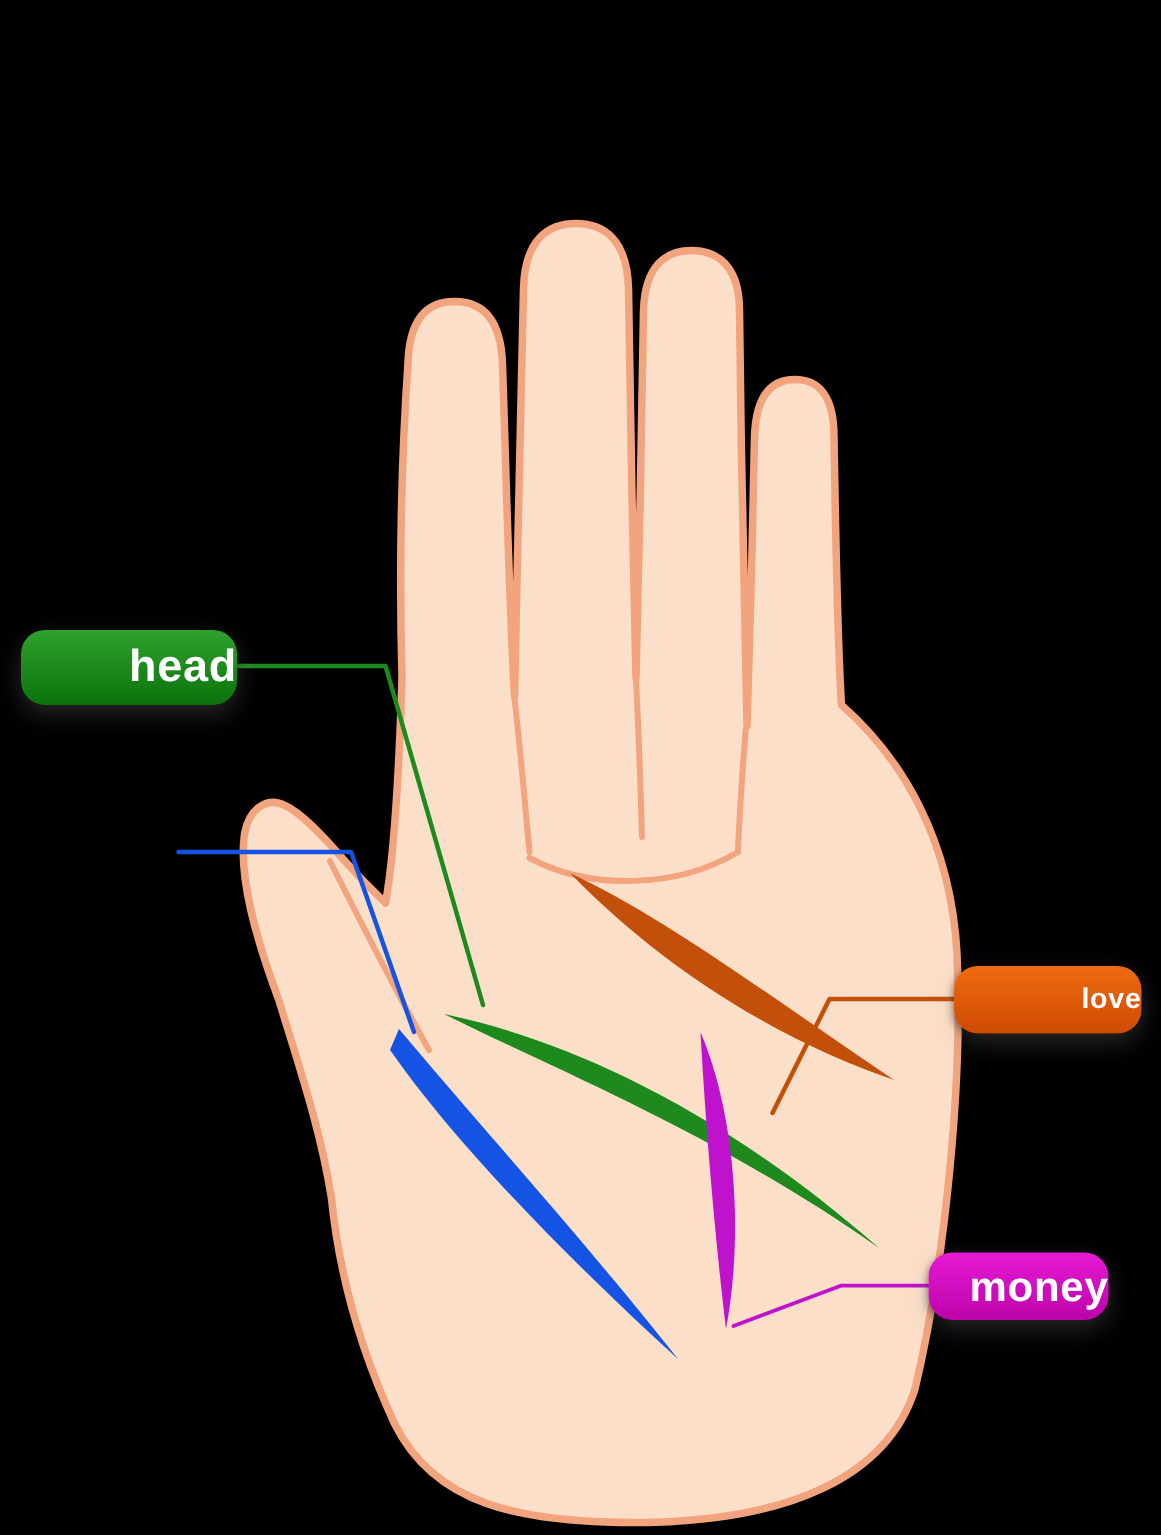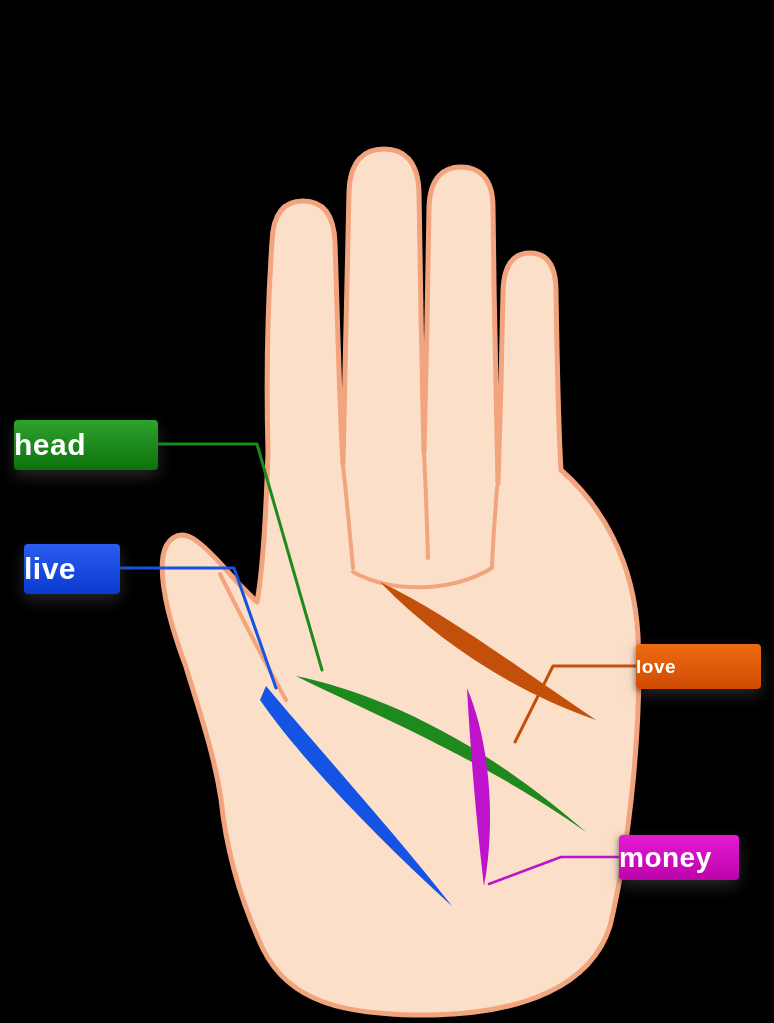--- a/index.html
+++ b/index.html
@@ -17,25 +17,25 @@
   }
   .stage svg {
     position: absolute;
     left: 0;
     top: 0;
   }
   .chip {
     position: absolute;
     display: flex;
     align-items: center;
-    justify-content: flex-start;
+    justify-content: flex-end;
     color: #ffffff;
     font-weight: 600;
     letter-spacing: 0.5px;
-    border-radius: 4px;
+    border-radius: 16px;
     box-shadow: 0 6px 16px rgba(140,140,140,0.28), 0 2px 6px rgba(0,0,0,0.6);
     user-select: none;
   }
   .chip-head {
     left: 14px; top: 420px; width: 144px; height: 50px;
     font-size: 30px;
     background: linear-gradient(180deg, #2ea22e, #0c720c);
   }
   .chip-live {
     left: 24px; top: 544px; width: 96px; height: 50px;
@@ -103,23 +103,20 @@
 
     <path fill="none" stroke-width="3" stroke-linejoin="round" stroke-linecap="round" d="M 158 444 L 257 444 L 322 670" stroke="#1E8A1E"></path>
     <path fill="none" stroke-width="3" stroke-linejoin="round" stroke-linecap="round" d="M 119 568 L 234 568 L 276 688" stroke="#1453E3"></path>
     <path fill="none" stroke-width="3" stroke-linejoin="round" stroke-linecap="round" d="M 637 666 L 553 666 L 515 742" stroke="#C2500B"></path>
     <path fill="none" stroke-width="2.5" stroke-linejoin="round" stroke-linecap="round" d="M 620 857 L 561 857 L 489 884" stroke="#BE12CC"></path>
   </svg>
 
   <div class="chip chip-head">
     <span>head</span>
   </div>
-  <div class="chip chip-live">
-    <span>live</span>
-  </div>
   <div class="chip chip-love">
     <span>love</span>
   </div>
   <div class="chip chip-money">
     <span>money</span>
   </div>
 
 </div>
 
 </body></html>

